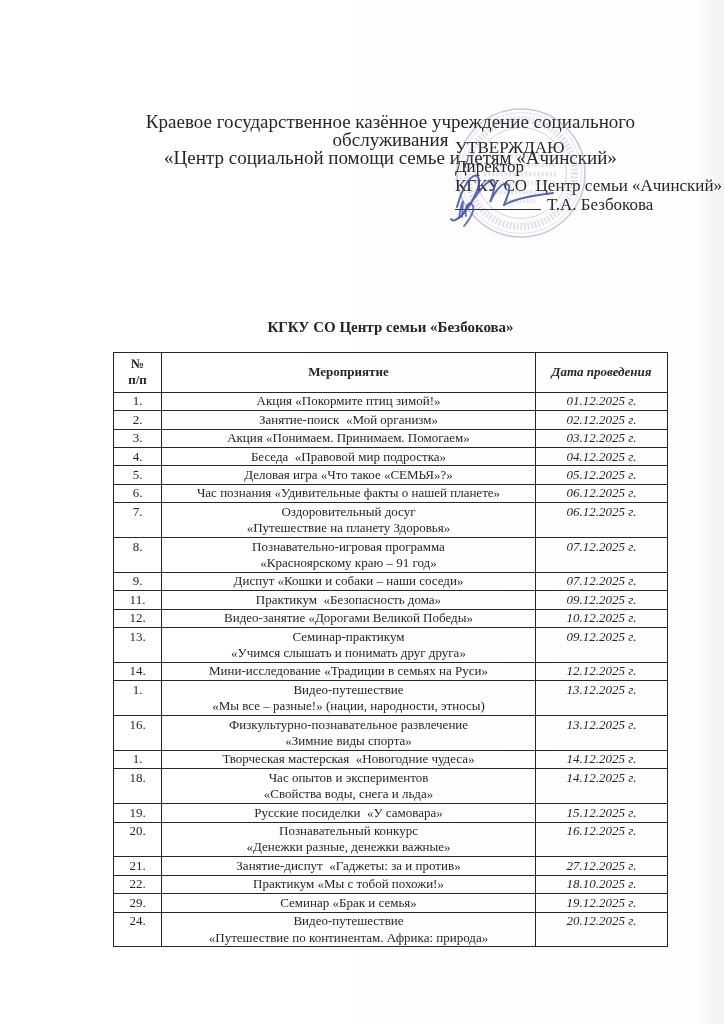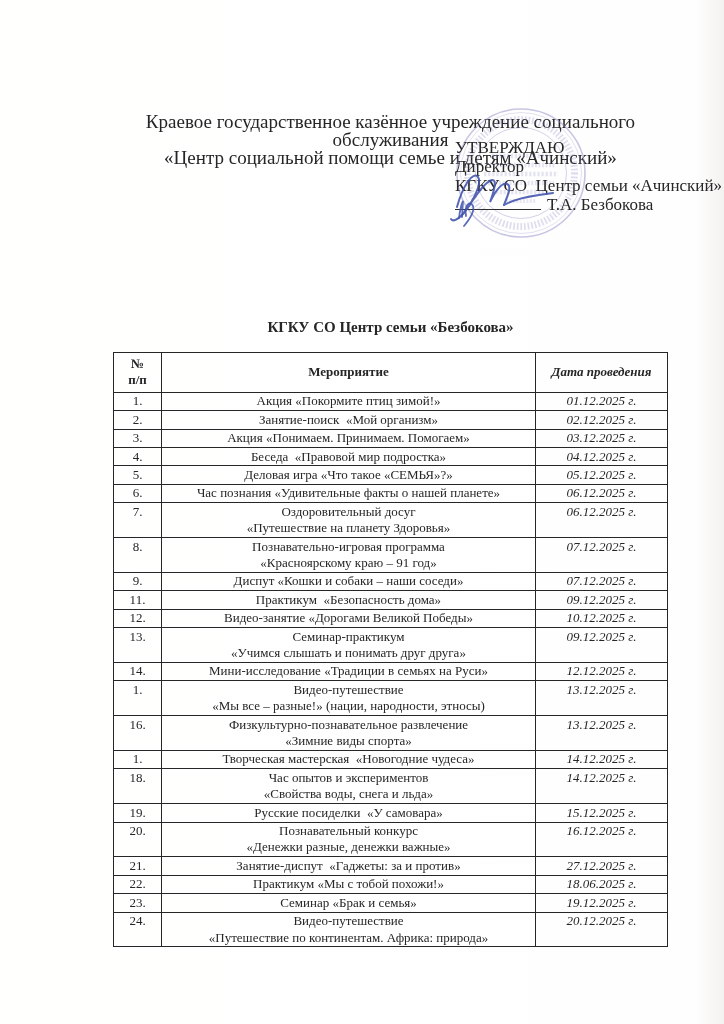--- a/index.html
+++ b/index.html
@@ -201,24 +201,24 @@
           <td class="c-date">16.12.2025 г.</td>
         </tr>
         <tr>
           <td class="c-num">21.</td>
           <td class="c-event">Занятие-диспут&nbsp; «Гаджеты: за и против»</td>
           <td class="c-date">27.12.2025 г.</td>
         </tr>
         <tr>
           <td class="c-num">22.</td>
           <td class="c-event">Практикум «Мы с тобой похожи!»</td>
-          <td class="c-date">18.06.2025 г.</td>
-        </tr>
-        <tr>
-          <td class="c-num">23.</td>
+          <td class="c-date">18.10.2025 г.</td>
+        </tr>
+        <tr>
+          <td class="c-num">29.</td>
           <td class="c-event">Семинар «Брак и семья»</td>
           <td class="c-date">19.12.2025 г.</td>
         </tr>
         <tr>
           <td class="c-num">24.</td>
           <td class="c-event">Видео-путешествие<br>«Путешествие по континентам. Африка: природа»</td>
           <td class="c-date">20.12.2025 г.</td>
         </tr>
       </tbody>
   </table>

